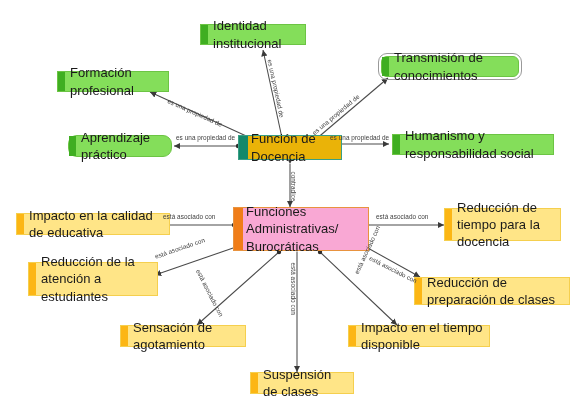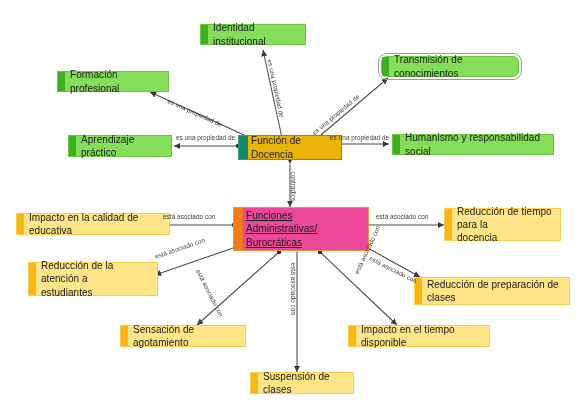--- a/index.html
+++ b/index.html
@@ -20,21 +20,21 @@
     left: 0; top: 0;
     width: 580px;
     height: 411px;
   }
   .node {
     position: absolute;
     box-sizing: border-box;
     display: flex;
     align-items: center;
     padding: 3px 5px 3px 12px;
-    font-size: 10px;
+    font-size: 13px;
     line-height: 1.32;
     color: #1a1a1a;
     letter-spacing: 0.04px;
     border: 1px solid rgba(0,0,0,0.18);
     z-index: 5;
   }
   .node .accent {
     position: absolute;
     left: 0; top: 0; bottom: 0;
     width: 7px;
@@ -52,23 +52,22 @@
   }
   .n-green .accent { background: #3fae21; }
   
   .n-teal {
     background: #eab308;
     border-color: #3a9f86;
   }
   .n-teal .accent { background: #13886a; width: 9px; }
   
   .n-orange {
-    background: #ec4899;
+    background: #f9a8d4;
     border-color: #e8933f;
-    text-decoration: underline;
   }
   .n-orange .accent { background: #f07d18; width: 9px; }
   
   .n-yellow {
     background: #ffe587;
     border-color: #f5cf4e;
   }
   .n-yellow .accent { background: #fcb614; }
   
   .selected {
@@ -145,21 +144,21 @@
   <div class="node n-green selected" style="left:381px; top:56px; width:138px; height:21px;border-radius:6px;">
     <span class="accent"></span>
     <span class="lbl">Transmisión de conocimientos</span>
   </div>
 
   <div class="node n-green" style="left:57px; top:71px; width:112px; height:21px;">
     <span class="accent"></span>
     <span class="lbl">Formación profesional</span>
   </div>
 
-  <div class="node n-green" style="left:68px; top:135px; width:104px; height:22px;">
+  <div class="node n-green" style="left:68px; top:135px; width:104px; height:22px;border-radius:9px;">
     <span class="accent"></span>
     <span class="lbl">Aprendizaje práctico</span>
   </div>
 
   <div class="node n-green" style="left:392px; top:134px; width:162px; height:21px;">
     <span class="accent"></span>
     <span class="lbl">Humanismo y responsabilidad social</span>
   </div>
 
   <div class="node n-teal" style="left:238px; top:135px; width:104px; height:25px;">

